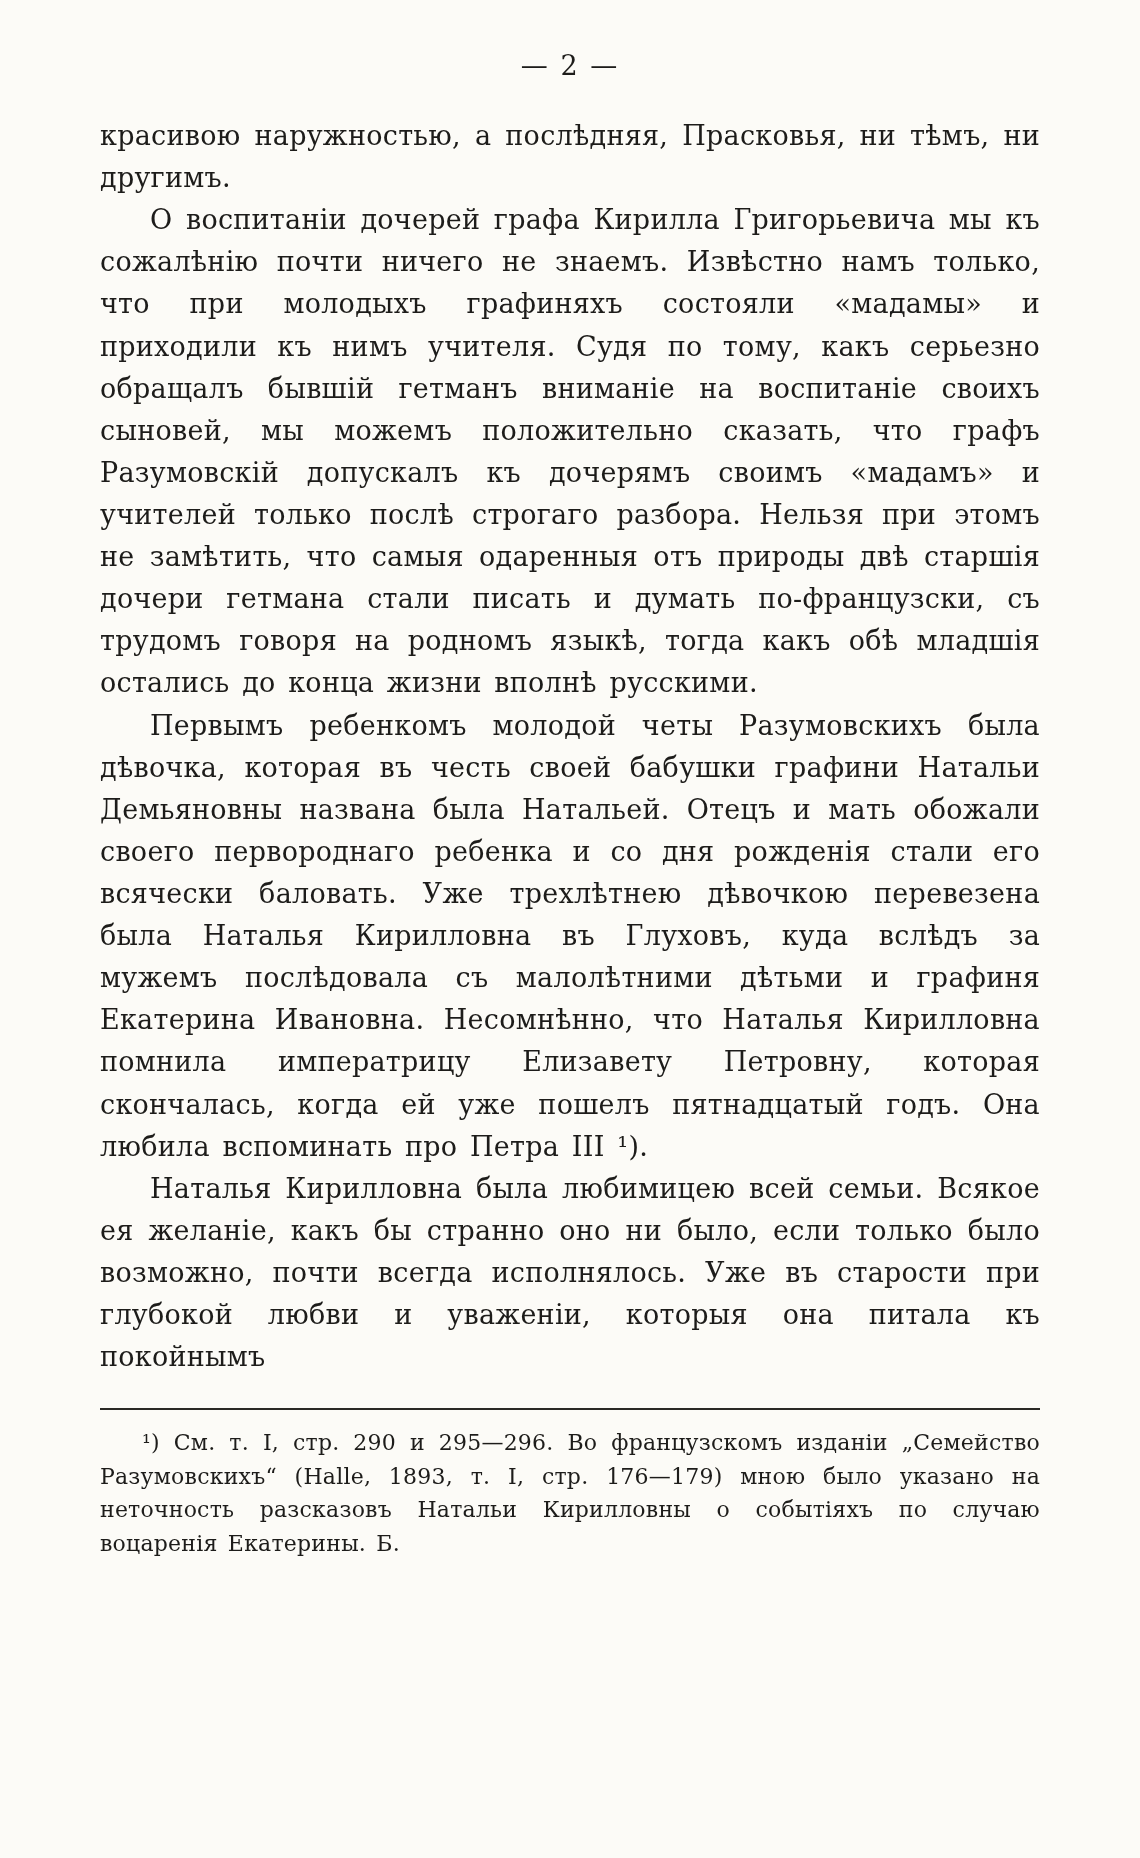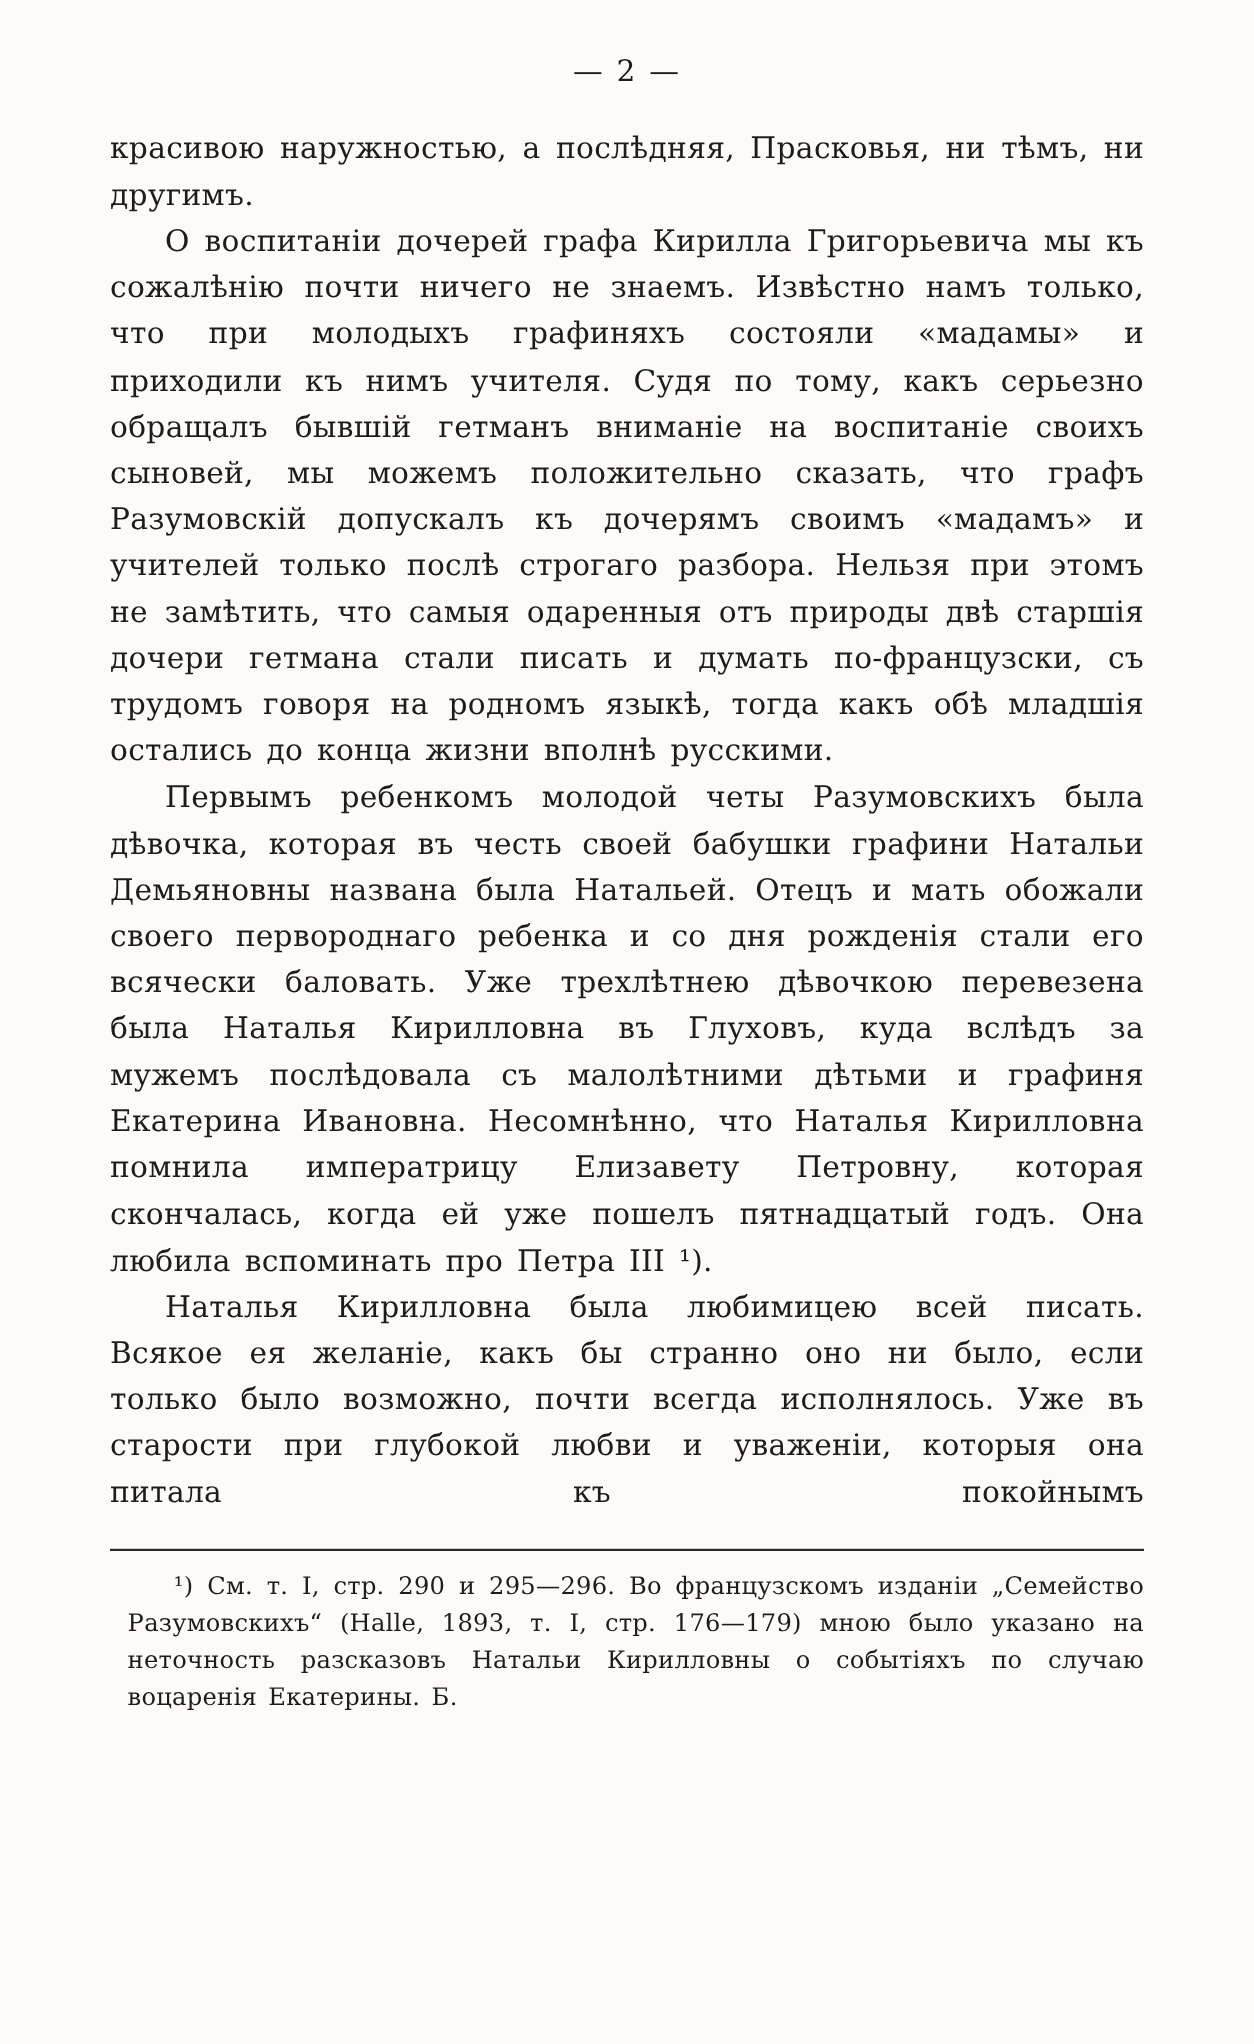--- a/index.html
+++ b/index.html
@@ -40,40 +40,40 @@
   .para.continues {
     text-align-last: justify;
   }
   .footnote-sep {
     margin-top: 30px;
     width: 100%;
     height: 2px;
     background: #2a2925;
   }
   .footnote {
-    margin: 16px 0 0 16px;
+    margin: 16px 0 0 0;
     font-size: 22px;
     line-height: 1.52;
     text-align: justify;
     text-indent: 42px;
     word-spacing: 0.14em;
     letter-spacing: 0.01em;
   }
 </style>
 </head>
 <body>
 
 <div class="page">
 
   <div class="page-number">— 2 —</div>
 
   <div class="text-block">
     <p class="para no-indent">красивою наружностью, а послѣдняя, Прасковья, ни тѣмъ, ни другимъ.</p>
     <p class="para">О воспитаніи дочерей графа Кирилла Григорьевича мы къ сожалѣнію почти ничего не знаемъ. Извѣстно намъ только, что при молодыхъ графиняхъ состояли «мадамы» и приходили къ нимъ учителя. Судя по тому, какъ серьезно обращалъ бывшій гетманъ вниманіе на воспитаніе своихъ сыновей, мы можемъ положительно сказать, что графъ Разумовскій допускалъ къ дочерямъ своимъ «мадамъ» и учителей только послѣ строгаго разбора. Нельзя при этомъ не замѣтить, что самыя одаренныя отъ природы двѣ старшія дочери гетмана стали писать и думать по-французски, съ трудомъ говоря на родномъ языкѣ, тогда какъ обѣ младшія остались до конца жизни вполнѣ русскими.</p>
     <p class="para">Первымъ ребенкомъ молодой четы Разумовскихъ была дѣвочка, которая въ честь своей бабушки графини Натальи Демьяновны названа была Натальей. Отецъ и мать обожали своего первороднаго ребенка и со дня рожденія стали его всячески баловать. Уже трехлѣтнею дѣвочкою перевезена была Наталья Кирилловна въ Глуховъ, куда вслѣдъ за мужемъ послѣдовала съ малолѣтними дѣтьми и графиня Екатерина Ивановна. Несомнѣнно, что Наталья Кирилловна помнила императрицу Елизавету Петровну, которая скончалась, когда ей уже пошелъ пятнадцатый годъ. Она любила вспоминать про Петра III ¹).</p>
-    <p class="para continues">Наталья Кирилловна была любимицею всей писать. Всякое ея желаніе, какъ бы странно оно ни было, если только было возможно, почти всегда исполнялось. Уже въ старости при глубокой любви и уваженіи, которыя она питала къ покойнымъ</p>
+    <p class="para continues">Наталья Кирилловна была любимицею всей семьи. Всякое ея желаніе, какъ бы странно оно ни было, если только было возможно, почти всегда исполнялось. Уже въ старости при глубокой любви и уваженіи, которыя она питала къ покойнымъ</p>
   </div>
 
   <div class="footnote-sep"></div>
 
   <p class="footnote">¹) См. т. I, стр. 290 и 295—296. Во французскомъ изданіи „Семейство Разумовскихъ“ (Halle, 1893, т. I, стр. 176—179) мною было указано на неточность разсказовъ Натальи Кирилловны о событіяхъ по случаю воцаренія Екатерины. Б.</p>
 
 </div>
 
 </body></html>

